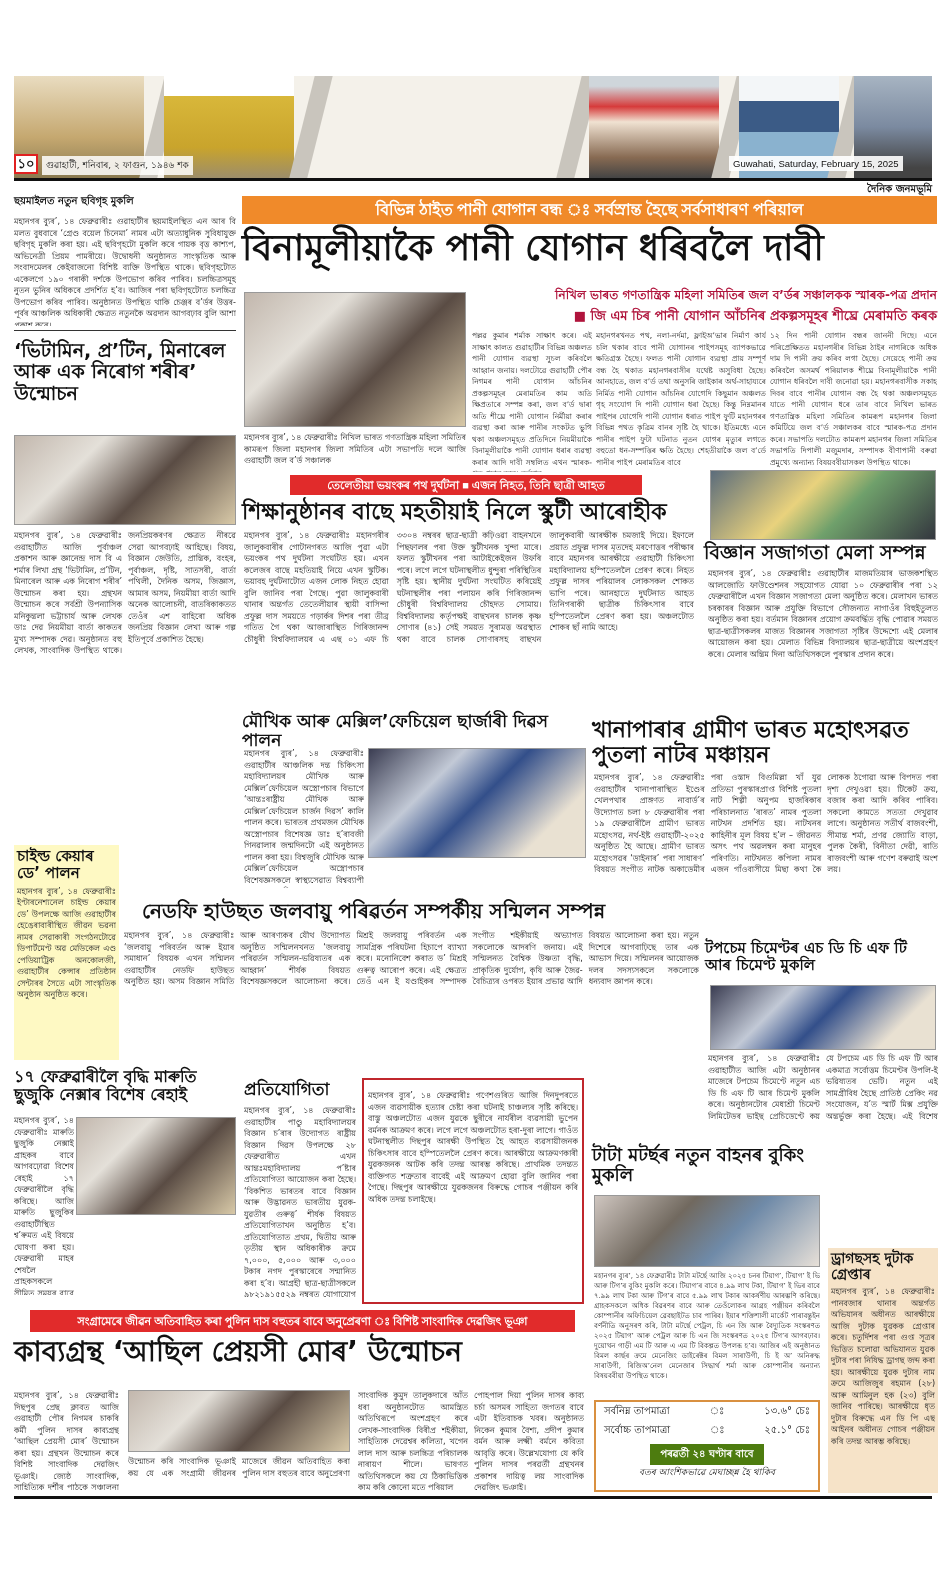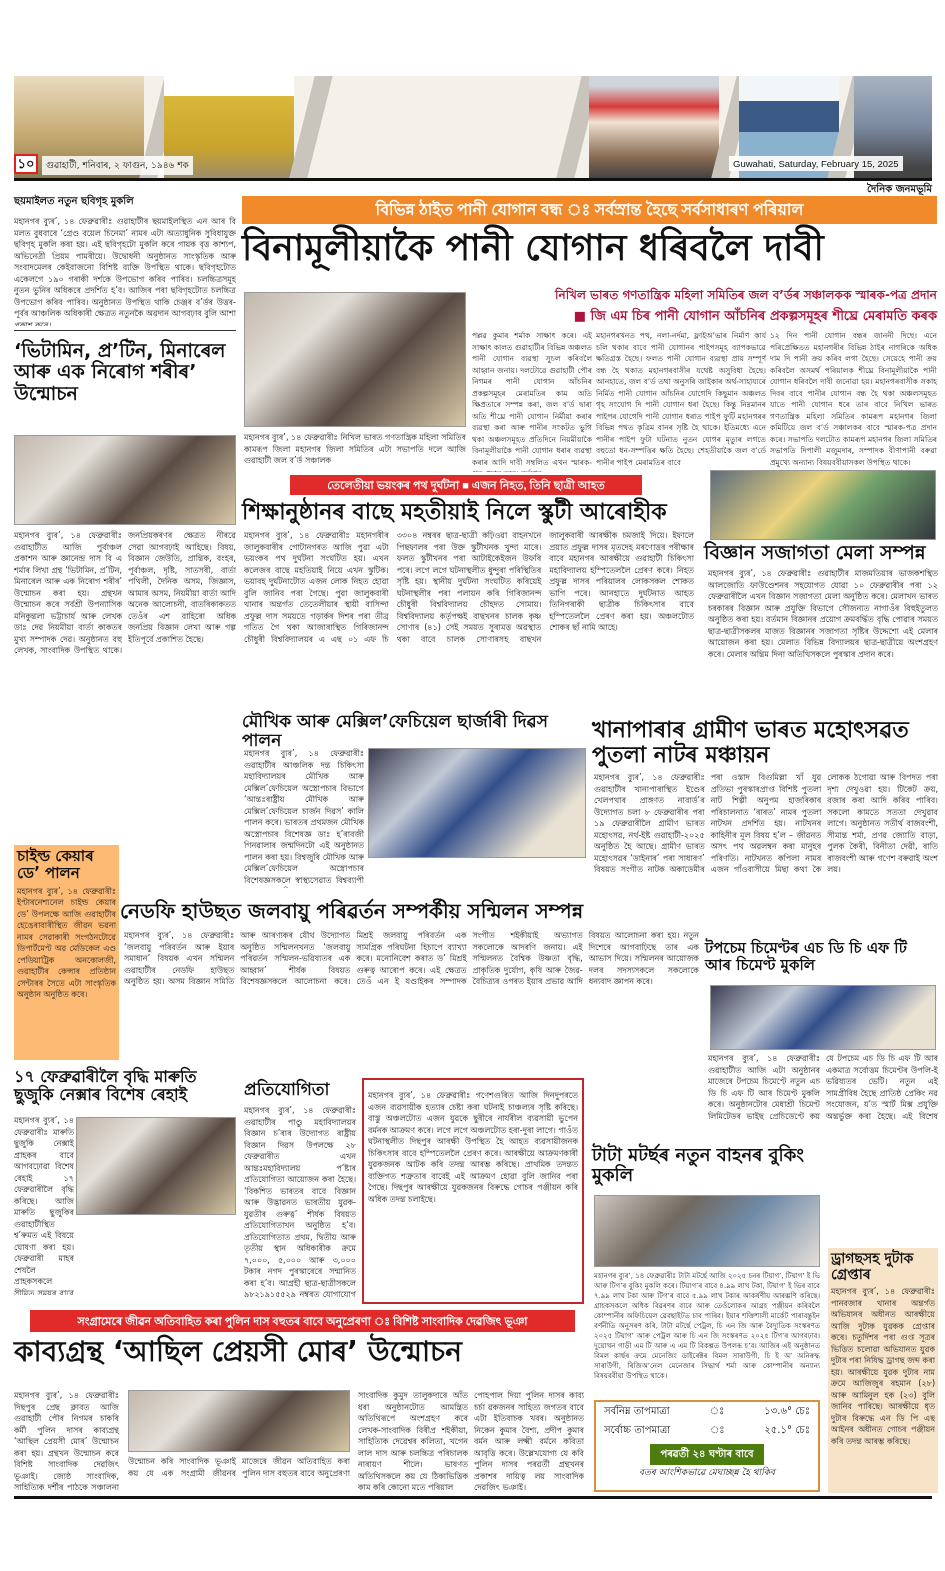--- a/index.html
+++ b/index.html
@@ -21,21 +21,21 @@
 .papername{right:13px;top:181px;font-size:10px;font-weight:bold}
 .kicker{background:#f08a2a;color:#fff;font-weight:bold;text-align:center;font-family:"Liberation Sans",sans-serif}
 .redband{background:#e12b2b;color:#fff;font-weight:bold;text-align:center;font-family:"Liberation Sans",sans-serif}
 .head{font-family:"DejaVu Sans",sans-serif;font-weight:bold;color:#111;text-align:left;line-height:1.12}
 .body{font-size:8px;line-height:11.5px;color:#222;text-align:justify;overflow:hidden;font-family:"DejaVu Sans",sans-serif}
 .img{background:linear-gradient(135deg,#b9a99a,#8e7b6a 40%,#6a7c92 70%,#c7b8a6);border:1px solid #999}
 .img.b{background:linear-gradient(135deg,#c2b7ad,#e4e0d9 30%,#5a4c44 60%,#d8c9a8)}
 .img.g{background:linear-gradient(135deg,#5b6c7b,#e9d27d 40%,#6fa06b 60%,#34373f)}
 .img.c{background:linear-gradient(135deg,#3b3d52,#c2c9d6 30%,#334f8a 50%,#e9e1d2 80%)}
 .img.car{background:linear-gradient(135deg,#cfc6c0,#71695f 35%,#6f8aa8 60%,#e7e0d8)}
-.boxgreen{background:#fdba74}
+.boxgreen{background:#fef9c3}
 .boxpeach{background:#f6e3c8}
 .framebox{border:2px solid #c0262c}
 .rule{background:#333}
 .weather{border:2px solid #d99040;background:#fff}
 .wtitle{background:#e12b2b;color:#fff;font-size:12px;font-weight:bold;padding:3px 8px;font-family:"Liberation Sans",sans-serif}
 .wdate{background:#fff;color:#111;border:1px solid #111;font-size:11px;padding:1px 5px;font-weight:bold}
 .wrow{font-size:10px;display:flex;justify-content:space-between;padding:1px 8px;font-family:"DejaVu Sans",sans-serif}
 .wnext{background:#4d7c0f;color:#fff;font-size:10px;font-weight:bold;padding:2px 10px;display:inline-block}
 .wnote{font-size:9px;font-style:italic;text-align:center}
 .bottomrule{left:14px;top:1496px;width:918px;height:3px;background:#111}
@@ -92,21 +92,21 @@
 <div class="abs head" style="left:704px;top:542px;width:235px;font-size:19px">বিজ্ঞান সজাগতা মেলা সম্পন্ন</div>
 <div class="abs body" style="left:708px;top:568px;width:230px;height:135px">মহানগৰ ব্যুৰ’, ১৪ ফেব্ৰুৱাৰীঃ গুৱাহাটীৰ মাজমতিয়াৰ ভাজকশস্থিত আলজোতি ফাউণ্ডেশনৰ সহযোগত যোৱা ১০ ফেব্ৰুৱাৰীৰ পৰা ১২ ফেব্ৰুৱাৰীলৈ এখন বিজ্ঞান সজাগতা মেলা অনুষ্ঠিত কৰে। মেলাখন ভাৰত চৰকাৰৰ বিজ্ঞান আৰু প্ৰযুক্তি বিভাগে সৌজন্যত নাগাওঁৰ বিহুইতুলত অনুষ্ঠিত কৰা হয়। বৰ্তমান বিজ্ঞানৰ প্ৰয়োগ ক্ৰমবৰ্দ্ধিত বৃদ্ধি পোৱাৰ সময়ত ছাত্ৰ-ছাত্ৰীসকলৰ মাজত বিজ্ঞানৰ সজাগতা সৃষ্টিৰ উদ্দেশ্যে এই মেলাৰ আয়োজন কৰা হয়। মেলাত বিভিন্ন বিদ্যালয়ৰ ছাত্ৰ-ছাত্ৰীয়ে অংশগ্ৰহণ কৰে। মেলাৰ অন্তিম দিনা অতিথিসকলে পুৰস্কাৰ প্ৰদান কৰে।</div>
 
 <div class="abs head" style="left:242px;top:712px;width:345px;font-size:17px">মৌখিক আৰু মেক্সিল’ফেচিয়েল ছাৰ্জাৰী দিৱস পালন</div>
 <div class="abs img c" style="left:368px;top:748px;width:218px;height:110px"></div>
 <div class="abs body" style="left:244px;top:748px;width:120px;height:140px">মহানগৰ ব্যুৰ’, ১৪ ফেব্ৰুৱাৰীঃ গুৱাহাটীৰ আঞ্চলিক দন্ত চিকিৎসা মহাবিদ্যালয়ৰ মৌখিক আৰু মেক্সিল’ফেচিয়েল অস্ত্ৰোপচাৰ বিভাগে ‘আন্তঃৰাষ্ট্ৰীয় মৌখিক আৰু মেক্সিল’ফেচিয়েল চাৰ্জন দিৱস’ কালি পালন কৰে। ভাৰতৰ প্ৰথমজন মৌখিক অস্ত্ৰোপচাৰ বিশেষজ্ঞ ডাঃ হ’ৰাবজী গিনৱালাৰ জন্মদিনটো এই অনুষ্ঠানত পালন কৰা হয়। বিশ্বজুৰি মৌখিক আৰু মেক্সিল’ফেচিয়েল অস্ত্ৰোপচাৰ বিশেষজ্ঞসকলে স্বাস্থ্যসেৱাত বিশ্বব্যাপী গ্ৰহণ কৰা ভূমিকাক সজাগ আৰু ভাগ-বতৰা কৰাৰ উদ্দেশ্যে পালন কৰা হয়। অনুষ্ঠানৰ আৰম্ভণিতে এটা পৰিচয়মূলক আয়ন দিয়া হয়। তাৰ পাছত বিভাগটোৰ স্নাতকোত্তৰ ছাত্ৰ-ছাত্ৰীসকলে এইবাৰৰ অ’এম এফ এছ দিৱসৰ বিষয়বস্তু ‘মুখৰ কৰ্কট ৰোগ আগতীয়াকৈ ধৰা পেলোৱা আৰু প্ৰতিৰোধ’ৰ বিষয়ত পাৱাৰপইণ্ট উপস্থাপন কৰে। অনুষ্ঠানটোৰ নীতি-নিয়াম ডাঃ মিতালী বৰাৰ চিন্তা-উদ্দীপক আৰু সজ্জিত ভাষণেৰে অনুষ্ঠানটোত অ’ৰেল এণ্ড মেক্সিল’ফেচিয়েল ছাৰ্জাৰী বিভাগৰ মুৰব্বী ডাঃ এচ ডি দেৱনাথৰ প্ৰচেষ্টা, নিষ্ঠাৰ শলাগ লোৱা হয়। অনুষ্ঠানত বাস্তভুবি আৰ ডি চি সকলো বিভাগৰ এইচ অ’ ডি, অধ্যাপক সদস্য আৰু মেডিকেল ফেচিয়েল ছাৰ্জনসকল উপস্থিত থাকে।</div>
 
 <div class="abs head" style="left:592px;top:718px;width:346px;font-size:22px">খানাপাৰাৰ গ্ৰামীণ ভাৰত মহোৎসৱত পুতলা নাটৰ মঞ্চায়ন</div>
 <div class="abs body" style="left:594px;top:772px;width:344px;height:128px;column-count:3;column-gap:6px">মহানগৰ ব্যুৰ’, ১৪ ফেব্ৰুৱাৰীঃ গুৱাহাটীৰ খানাপাৰাস্থিত ইণ্ডেৰ খেলপথাৰ প্ৰাঙ্গণত নাবাৰ্ড’ৰ উদ্যোগত চলা ৮ ফেব্ৰুৱাৰীৰ পৰা ১৯ ফেব্ৰুৱাৰীলৈ গ্ৰামীণ ভাৰত মহোৎসৱ, নৰ্থ-ইষ্ট গুৱাহাটী-২০২৫ অনুষ্ঠিত হৈ আছে। গ্ৰামীণ ভাৰত মহোৎসৱৰ ‘ডাইনাৰ’ পৰা সাধাৰণ’ বিষয়ত সংগীত নাটক অকাডেমীৰ পৰা ওস্তাদ বিগুমিল্লা খাঁ যুৱ প্ৰতিভা পুৰস্কাৰপ্ৰাপ্ত বিশিষ্ট পুতলা নাট শিল্পী অনুপম হাজৰিকাৰ পৰিচালনাত ‘ৰাৰত’ নামৰ পুতলা নাটখন প্ৰদৰ্শিত হয়। নাটখনৰ কাহিনীৰ মূল বিষয় হ’ল – জীৱনত অসৎ পথ অৱলম্বন কৰা মানুহৰ পৰিণতি। নাটখনত কপিলা নামৰ এজন গাঁওবাসীয়ে মিছা কথা কৈ লোকক ঠগোৱা আৰু বিপদত পৰা দৃশ্য দেখুওৱা হয়। টিকেট ক্ৰয়, বজাৰ কৰা আদি কৰিব পাৰিব। সকলো কামতে সততা দেখুৱাব লাগে। অনুষ্ঠানত সতীৰ্থ বাজবংশী, সীমান্ত শৰ্মা, প্ৰণৱ জ্যোতি বাড়া, পুলক কৈৰী, বিনীতা দেৱী, ৰাতি ৰাজবংশী আৰু গণেশ বৰুৱাই অংশ লয়।</div>
 
-<div class="abs head" style="left:120px;top:900px;width:580px;font-size:20px">নেডফি হাউছত জলবায়ু পৰিৱৰ্তন সম্পৰ্কীয় সন্মিলন সম্পন্ন</div>
+<div class="abs head" style="left:142px;top:900px;width:580px;font-size:20px">নেডফি হাউছত জলবায়ু পৰিৱৰ্তন সম্পৰ্কীয় সন্মিলন সম্পন্ন</div>
 <div class="abs body" style="left:124px;top:930px;width:575px;height:128px;column-count:5;column-gap:6px">মহানগৰ ব্যুৰ’, ১৪ ফেব্ৰুৱাৰীঃ ‘জলবায়ু পৰিবৰ্তন আৰু ইয়াৰ সমাধান’ বিষয়ক এখন সন্মিলন গুৱাহাটীৰ নেডফি হাউছত অনুষ্ঠিত হয়। অসম বিজ্ঞান সমিতি আৰু আৰণ্যকৰ যৌথ উদ্যোগত অনুষ্ঠিত সন্মিলনখনত ‘জলবায়ু পৰিৱৰ্তন সন্মিলন-ভৱিষ্যতৰ এক আহ্বান’ শীৰ্ষক বিষয়ত বিশেষজ্ঞসকলে আলোচনা কৰে। মিশ্ৰই জলবায়ু পৰিবৰ্তন এক সামগ্ৰিক পৰিঘটনা হিচাপে ব্যাখ্যা কৰে। মনোনিবেশ কৰাত ড’ মিশ্ৰই গুৰুত্ব আৰোপ কৰে। এই ক্ষেত্ৰত তেওঁ এন ই যণ্ডাইকৰ সম্পাদক সংগীত শইকীয়াই অভ্যাগত সকলোকে আদৰণি জনায়। এই সন্মিলনত বৈশ্বিক উষ্ণতা বৃদ্ধি, প্ৰাকৃতিক দুৰ্যোগ, কৃষি আৰু জৈৱ-বৈচিত্ৰ্যৰ ওপৰত ইয়াৰ প্ৰভাৱ আদি বিষয়ত আলোচনা কৰা হয়। নতুন দিশেৰে আগবাঢ়িছে তাৰ এক আভাস দিয়ে। সন্মিলনৰ আয়োজক দলৰ সদস্যসকলে সকলোকে ধন্যবাদ জ্ঞাপন কৰে।</div>
 
 <div class="abs head" style="left:705px;top:940px;width:232px;font-size:15px">টপচেম চিমেণ্টৰ এচ ডি চি এফ টি আৰ চিমেণ্ট মুকলি</div>
 <div class="abs img c" style="left:710px;top:985px;width:226px;height:65px"></div>
 <div class="abs body" style="left:708px;top:1053px;width:230px;height:80px;column-count:2;column-gap:6px">মহানগৰ ব্যুৰ’, ১৪ ফেব্ৰুৱাৰীঃ গুৱাহাটীত আজি এটা অনুষ্ঠানৰ মাজেৰে টপচেম চিমেণ্টে নতুন এচ ডি চি এফ টি আৰ চিমেণ্ট মুকলি কৰে। অনুষ্ঠানটোৰ মেধাশ্ৰী চিমেণ্ট লিমিটেডৰ ভাইছ প্ৰেচিডেণ্টে কয় যে টপচেম এচ ডি চি এফ টি আৰ একমাত্ৰ সৰ্বোত্তম চিমেণ্টৰ উপলি-ই ভৱিষ্যতৰ ভেটি। নতুন এই সামগ্ৰীবিধ হৈছে প্ৰাতিষ্ঠ প্ৰেকিং নৱ সংযোজন, য’ত স্মাৰ্ট মিক্স প্ৰযুক্তি অন্তৰ্ভুক্ত কৰা হৈছে। এই বিশেষ সামগ্ৰীভাগে শক্তি দক্ষতা বৃদ্ধি, স্থিৰতা বৃদ্ধি তথা উৎকৃষ্টতাৰ প্ৰতি লক্ষ্য ৰাখি প্ৰস্তুত কৰা হৈছে যাতে পেছাদাৰী তথা ব্যক্তিগত মালিকনাধীন উভয় পক্ষৰে সহায়ক হয়।</div>
 
 <div class="abs head" style="left:14px;top:1068px;width:222px;font-size:16px">১৭ ফেব্ৰুৱাৰীলৈ বৃদ্ধি মাৰুতি ছুজুকি নেক্সাৰ বিশেষ ৰেহাই</div>
 <div class="abs body" style="left:14px;top:1115px;width:60px;height:180px">মহানগৰ ব্যুৰ’, ১৪ ফেব্ৰুৱাৰীঃ মাৰুতি ছুজুকি নেক্সাই গ্ৰাহকৰ বাবে আগবঢ়োৱা বিশেষ ৰেহাই ১৭ ফেব্ৰুৱাৰীলৈ বৃদ্ধি কৰিছে। আজি মাৰুতি ছুজুকিৰ গুৱাহাটীস্থিত শ্ব’ৰুমত এই বিষয়ে ঘোষণা কৰা হয়। ফেব্ৰুৱাৰী মাহৰ শেষলৈ প্ৰাহকসকলে সীমিত সময়ৰ বাবে এই সুবিধা লাভ কৰি বাহন ক্ৰয় কৰিব পাৰিব।</div>
 <div class="abs img b" style="left:76px;top:1117px;width:160px;height:98px"></div>
 
@@ -125,21 +125,21 @@
   <div class="head" style="font-size:14px">ড্ৰাগছসহ দুটাক গ্ৰেপ্তাৰ</div>
   <div class="body" style="margin-top:4px;height:190px">মহানগৰ ব্যুৰ’, ১৪ ফেব্ৰুৱাৰীঃ পানবজাৰ থানাৰ অন্তৰ্গত অভিযানৰ অধীনত আৰক্ষীয়ে আজি দুটাক যুৱকক গ্ৰেপ্তাৰ কৰে। চতুৰ্দিশৰ পৰা গুপ্ত সূত্ৰৰ ভিত্তিত চলোৱা অভিযানত যুৱক দুটাৰ পৰা নিষিদ্ধ ড্ৰাগছ জব্দ কৰা হয়। আৰক্ষীয়ে যুৱক দুটাৰ নাম ক্ৰমে আজিজুৰ ৰহমান (২৮) আৰু আমিনুল হক (২৩) বুলি জানিব পাৰিছে। আৰক্ষীয়ে ধৃত দুটাৰ বিৰুদ্ধে এন ডি পি এছ আইনৰ অধীনত গোচৰ পঞ্জীয়ন কৰি তদন্ত আৰম্ভ কৰিছে।</div>
 </div>
 
 <div class="abs redband" style="left:30px;top:1310px;width:545px;height:22px;font-size:11px;line-height:22px">সংগ্ৰামেৰে জীৱন অতিবাহিত কৰা পুলিন দাস বহুতৰ বাবে অনুপ্ৰেৰণা ঃ বিশিষ্ট সাংবাদিক দেৱজিৎ ভূঞা</div>
 <div class="abs head" style="left:14px;top:1336px;width:580px;font-size:28px">কাব্যগ্ৰন্থ ‘আছিল প্ৰেয়সী মোৰ’ উন্মোচন</div>
 <div class="abs body" style="left:14px;top:1390px;width:105px;height:100px">মহানগৰ ব্যুৰ’, ১৪ ফেব্ৰুৱাৰীঃ দিছপুৰ প্ৰেছ ক্লাবত আজি গুৱাহাটী পৌৰ নিগমৰ চাকৰি কৰ্মী পুলিন দাসৰ কাব্যগ্ৰন্থ ‘আছিল প্ৰেয়সী মোৰ’ উন্মোচন কৰা হয়। গ্ৰন্থখন উন্মোচন কৰে বিশিষ্ট সাংবাদিক দেৱজিৎ ভূঞাই। জ্যেষ্ঠ সাংবাদিক, সাহিত্যিক দৰ্শীৰ পাঠকে সঞ্চালনা কৰা গুৰুত্বপূৰ্ণ অনুষ্ঠানটোত গ্ৰন্থখন</div>
 <div class="abs img b" style="left:128px;top:1390px;width:222px;height:62px"></div>
 <div class="abs body" style="left:128px;top:1456px;width:222px;height:34px;column-count:2;column-gap:6px">উন্মোচন কৰি সাংবাদিক ভূঞাই কয় যে এক সংগ্ৰামী জীৱনৰ মাজেৰে জীৱন অতিবাহিত কৰা পুলিন দাস বহুতৰ বাবে অনুপ্ৰেৰণা হ’ব। জ্যেষ্ঠ</div>
 <div class="abs body" style="left:358px;top:1390px;width:110px;height:100px">সাংবাদিক কুমুদ তালুকদাৰে আঁত ধৰা অনুষ্ঠানটোত আমন্ত্ৰিত অতিথিৰূপে অংশগ্ৰহণ কৰে লেখক-সাংবাদিক বিৰীপ্ৰ শইকীয়া, সাহিত্যিক দেৱেশ্বৰ কলিতা, খগেন লাল দাস আৰু চলচ্চিত্ৰ পৰিচালক নাৰায়ণ শীলে। ভাষণত অতিথিসকলে কয় যে ঠিকাভিত্তিক কাম কৰি কোনো মতে পৰিয়াল</div>
-<div class="abs body" style="left:474px;top:1390px;width:110px;height:100px">পোহপাল দিয়া পুলিন দাসৰ কাব্য চৰ্চা ৱকজনৰ সাহিত্য জগতৰ বাবে এটা ইতিবাচক খবৰ। অনুষ্ঠানত নিকেন কুমাৰ বৈশ্য, প্ৰদীপ কুমাৰ বৰ্মন আৰু লক্ষ্মী বৰ্মনে কবিতা আবৃত্তি কৰে। উল্লেখযোগ্য যে কবি পুলিন দাসৰ পৰৱৰ্তী গ্ৰন্থখনৰ প্ৰকাশৰ দায়িত্ব লয় সাংবাদিক দেৱজিৎ ভূঞাই।</div>
+<div class="abs body" style="left:474px;top:1390px;width:110px;height:100px">পোহপাল দিয়া পুলিন দাসৰ কাব্য চৰ্চা অসমৰ সাহিত্য জগতৰ বাবে এটা ইতিবাচক খবৰ। অনুষ্ঠানত নিকেন কুমাৰ বৈশ্য, প্ৰদীপ কুমাৰ বৰ্মন আৰু লক্ষ্মী বৰ্মনে কবিতা আবৃত্তি কৰে। উল্লেখযোগ্য যে কবি পুলিন দাসৰ পৰৱৰ্তী গ্ৰন্থখনৰ প্ৰকাশৰ দায়িত্ব লয় সাংবাদিক দেৱজিৎ ভূঞাই।</div>
 
 <div class="abs weather" style="left:594px;top:1400px;width:226px;height:92px">
   <div class="wrow">
     <span>সৰ্বনিম্ন তাপমাত্ৰা</span>
     <span>ঃ</span>
     <span>১৩.৬° চেঃ</span>
   </div>
   <div class="wrow">
     <span>সৰ্বোচ্চ তাপমাত্ৰা</span>
     <span>ঃ</span>

